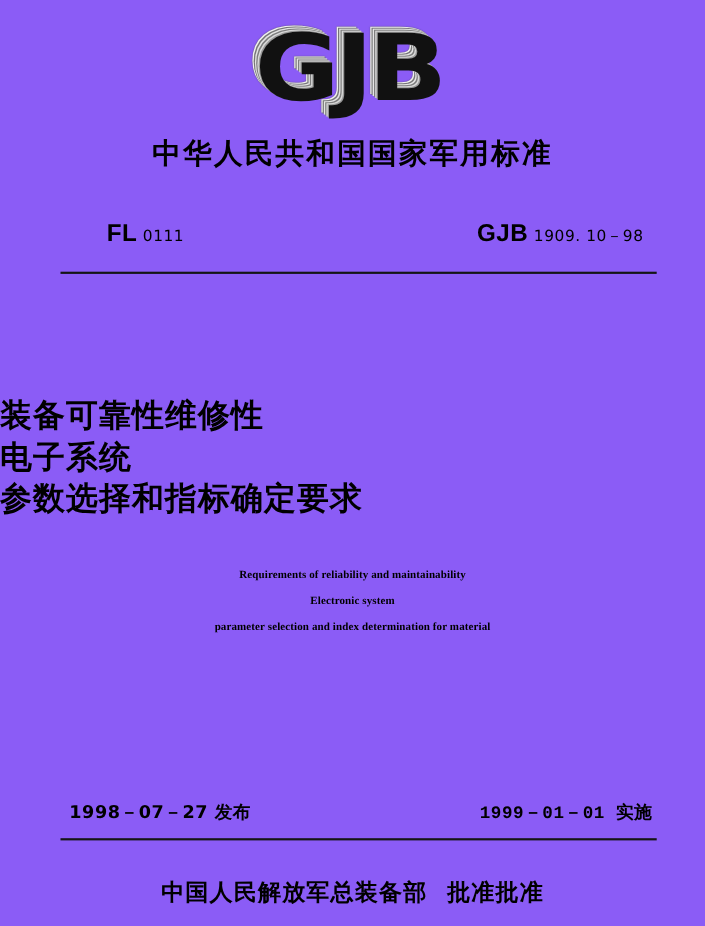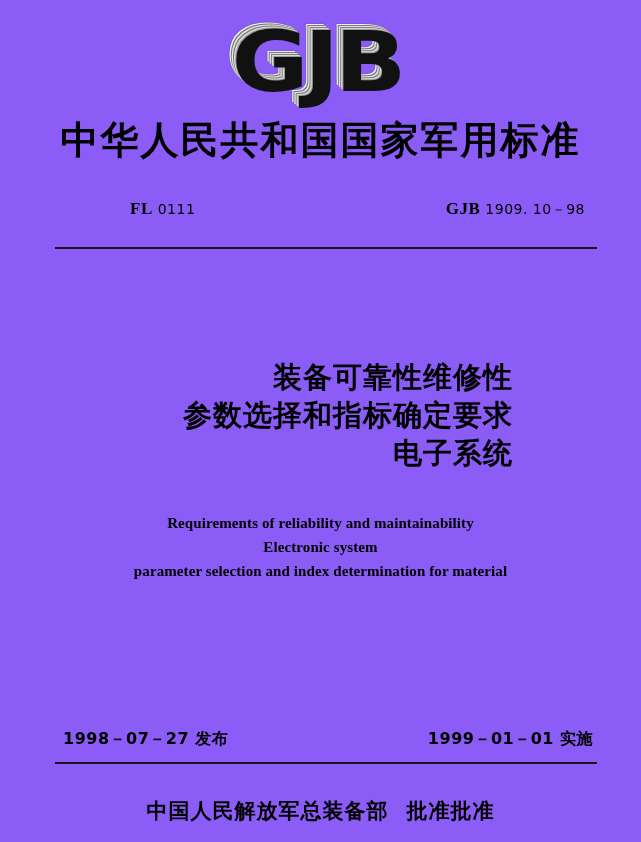--- a/index.html
+++ b/index.html
@@ -54,21 +54,21 @@
 
   
   .headline {
     position: absolute;
     top: 118px;
     left: 0;
     width: 641px;
     text-align: center;
     font-family: "DejaVu Sans", "Liberation Sans", sans-serif;
     font-weight: 700;
-    font-size: 38px;
+    font-size: 26px;
     line-height: 44px;
     letter-spacing: 2px;
     white-space: nowrap;
   }
 
   
   .code-row {
     position: absolute;
     top: 199px;
     left: 55px;
@@ -78,25 +78,24 @@
     justify-content: space-between;
     align-items: baseline;
   }
   .code-left {
     margin-left: 42px;
   }
   .code-right {
     margin-right: 12px;
   }
   .code-alpha {
-    font-family: Liberation Serif, serif;
-    font-weight: 700;
-    font-size: 17px;
+    font-family: Liberation Sans, sans-serif;
+    font-weight: 700;
+    font-size: 22px;
     letter-spacing: 0.5px;
-    margin-left: 33px;
   }
   .code-num {
     font-family: "DejaVu Sans", "Liberation Sans", sans-serif;
     font-weight: 400;
     font-size: 14px;
     letter-spacing: 0.5px;
   }
 
   
   .rule {
@@ -108,21 +107,21 @@
   }
   .rule-top { top: 247px; }
   .rule-bottom { top: 762px; }
 
   
   .title-block {
     position: absolute;
     top: 358px;
     left: 0;
     width: 513px;
-    text-align: right;
+    text-align: left;
   }
   .title-line {
     font-family: "DejaVu Sans", "Liberation Sans", sans-serif;
     font-weight: 700;
     font-size: 29px;
     line-height: 38px;
     letter-spacing: 1px;
     white-space: nowrap;
   }
 
@@ -130,21 +129,21 @@
   .subtitle-block {
     position: absolute;
     top: 511px;
     left: 0;
     width: 641px;
     text-align: center;
   }
   .subtitle-line {
     font-family: "Liberation Serif", "DejaVu Serif", serif;
     font-weight: 700;
-    font-size: 15px;
+    font-size: 10px;
     line-height: 24px;
     letter-spacing: 0.1px;
     white-space: nowrap;
   }
 
   
   .date-row {
     position: absolute;
     top: 729px;
     left: 55px;
@@ -155,21 +154,21 @@
     align-items: baseline;
   }
   .date-item {
     font-family: "DejaVu Sans", "Liberation Sans", sans-serif;
     font-weight: 700;
     font-size: 16px;
     letter-spacing: 0.5px;
     white-space: nowrap;
   }
   .date-left  { margin-left: 8px; text-align: center; }
-  .date-right { margin-right: 4px; }
+  .date-right { margin-right: 4px; font-family: Liberation Mono, monospace; }
 
   
   .authority {
     position: absolute;
     top: 797px;
     left: 0;
     width: 641px;
     text-align: center;
     font-family: "DejaVu Sans", "Liberation Sans", sans-serif;
     font-weight: 700;
@@ -198,22 +197,22 @@
     </div>
     <div class="code-right">
       <span class="code-alpha">GJB</span><span class="code-num">&nbsp;</span><span class="code-num">1909. 10－98</span>
     </div>
   </div>
 
   <div class="rule rule-top"></div>
 
   <div class="title-block">
     <div class="title-line">装备可靠性维修性</div>
+    <div class="title-line">电子系统</div>
     <div class="title-line">参数选择和指标确定要求</div>
-    <div class="title-line">电子系统</div>
   </div>
 
   <div class="subtitle-block">
     <div class="subtitle-line">Requirements of reliability and maintainability</div>
     <div class="subtitle-line">Electronic system</div>
     <div class="subtitle-line">parameter selection and index determination for material</div>
   </div>
 
   <div class="date-row">
     <div class="date-item date-left">1998－07－27 发布</div>

